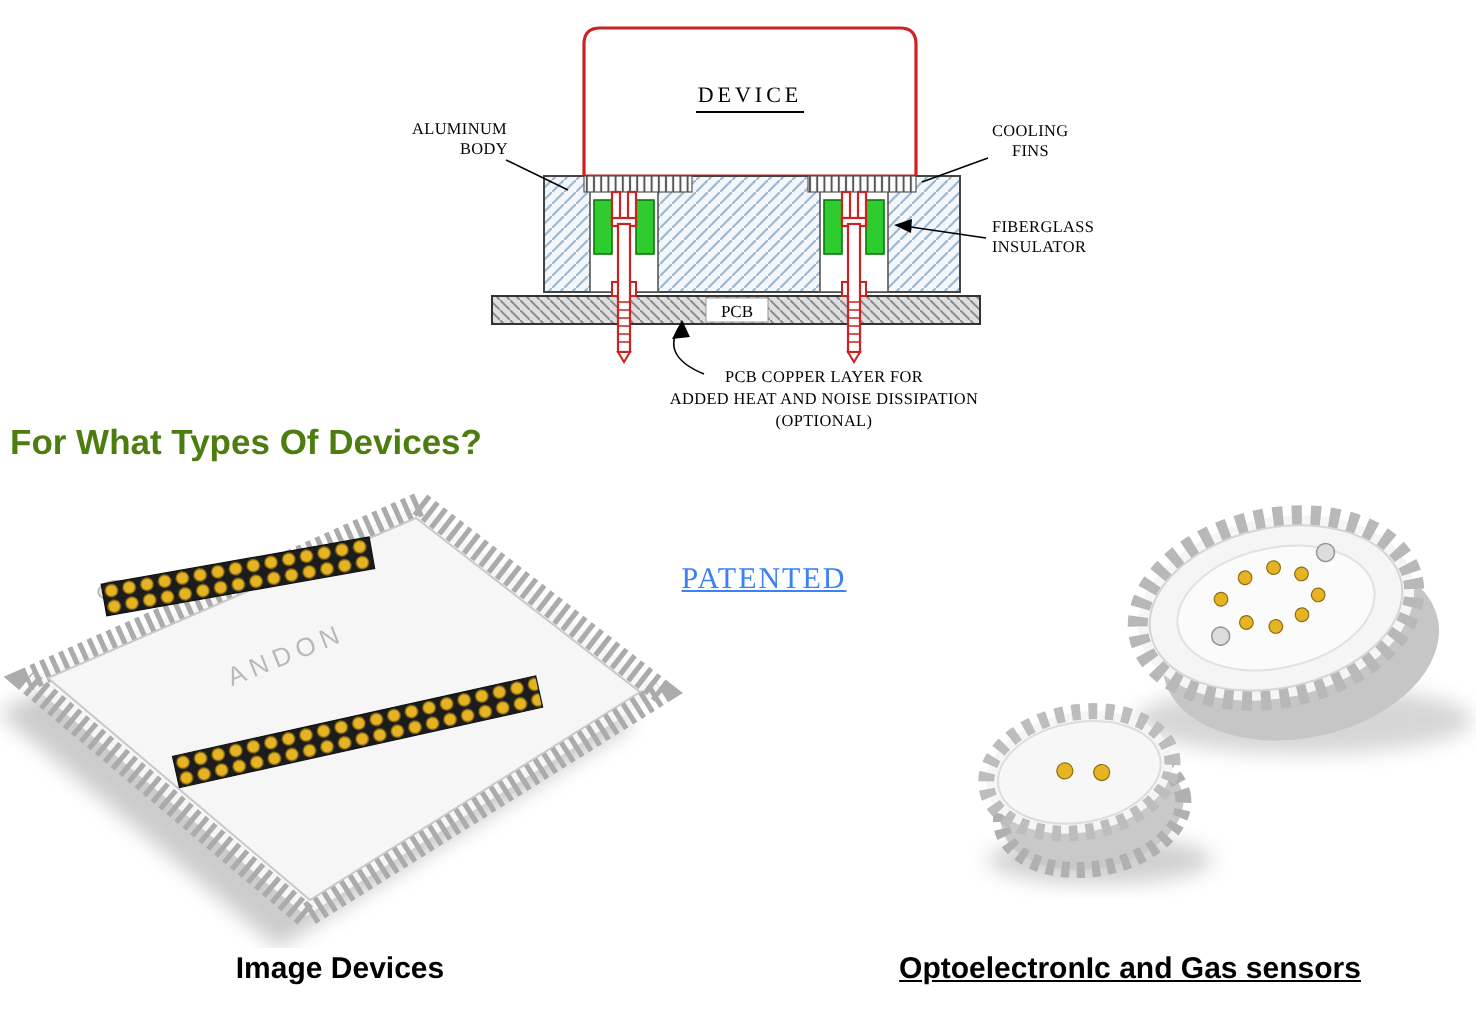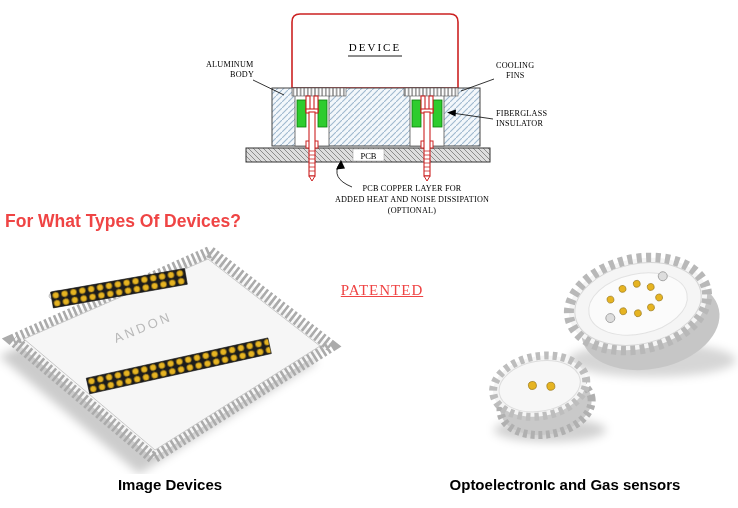--- a/index.html
+++ b/index.html
@@ -2,27 +2,27 @@
 <html><head>
 <meta charset="utf-8">
 <style>
   html,body{margin:0;padding:0;background:#fff;}
   #canvas{position:relative;width:738px;height:508px;background:#fff;overflow:hidden;
           font-family:"Liberation Sans",sans-serif;}
   .abs{position:absolute;}
   .diag-label{font-family:"Liberation Serif",serif;font-size:8.2px;letter-spacing:0.2px;fill:#000;}
   .device-text{font-family:"Liberation Serif",serif;font-size:11px;letter-spacing:2px;fill:#000;}
   .pcb-text{font-family:"Liberation Serif",serif;font-size:8.5px;fill:#000;}
-  #heading{left:5px;top:211px;font-size:17.5px;font-weight:bold;color:#ef4444;}
-  #patented{left:322px;top:282px;width:120px;text-align:center;color:#ef4444;
+  #heading{left:5px;top:211px;font-size:17.5px;font-weight:bold;color:#4d7c0f;}
+  #patented{left:322px;top:282px;width:120px;text-align:center;color:#3b82f6;
             font-family:"Liberation Serif",serif;font-size:15px;letter-spacing:1px;
             text-decoration:underline;}
   .caption{top:476px;font-size:15px;font-weight:bold;color:#000;text-align:center;}
   #caption-left{left:20px;width:300px;}
-  #caption-right{left:400px;width:330px;}
+  #caption-right{left:400px;width:330px;text-decoration:underline;}
   .logo-text{font-family:"Liberation Sans",sans-serif;font-size:13px;letter-spacing:3px;fill:#b9b9b9;}
 </style>
 </head>
 <body>
 
 <div id="canvas">
 
   <svg class="abs" style="left:0;top:0" width="738" height="238" viewBox="0 0 738 238">
     <defs>
       <pattern id="hatchB" patternUnits="userSpaceOnUse" width="6" height="6">

